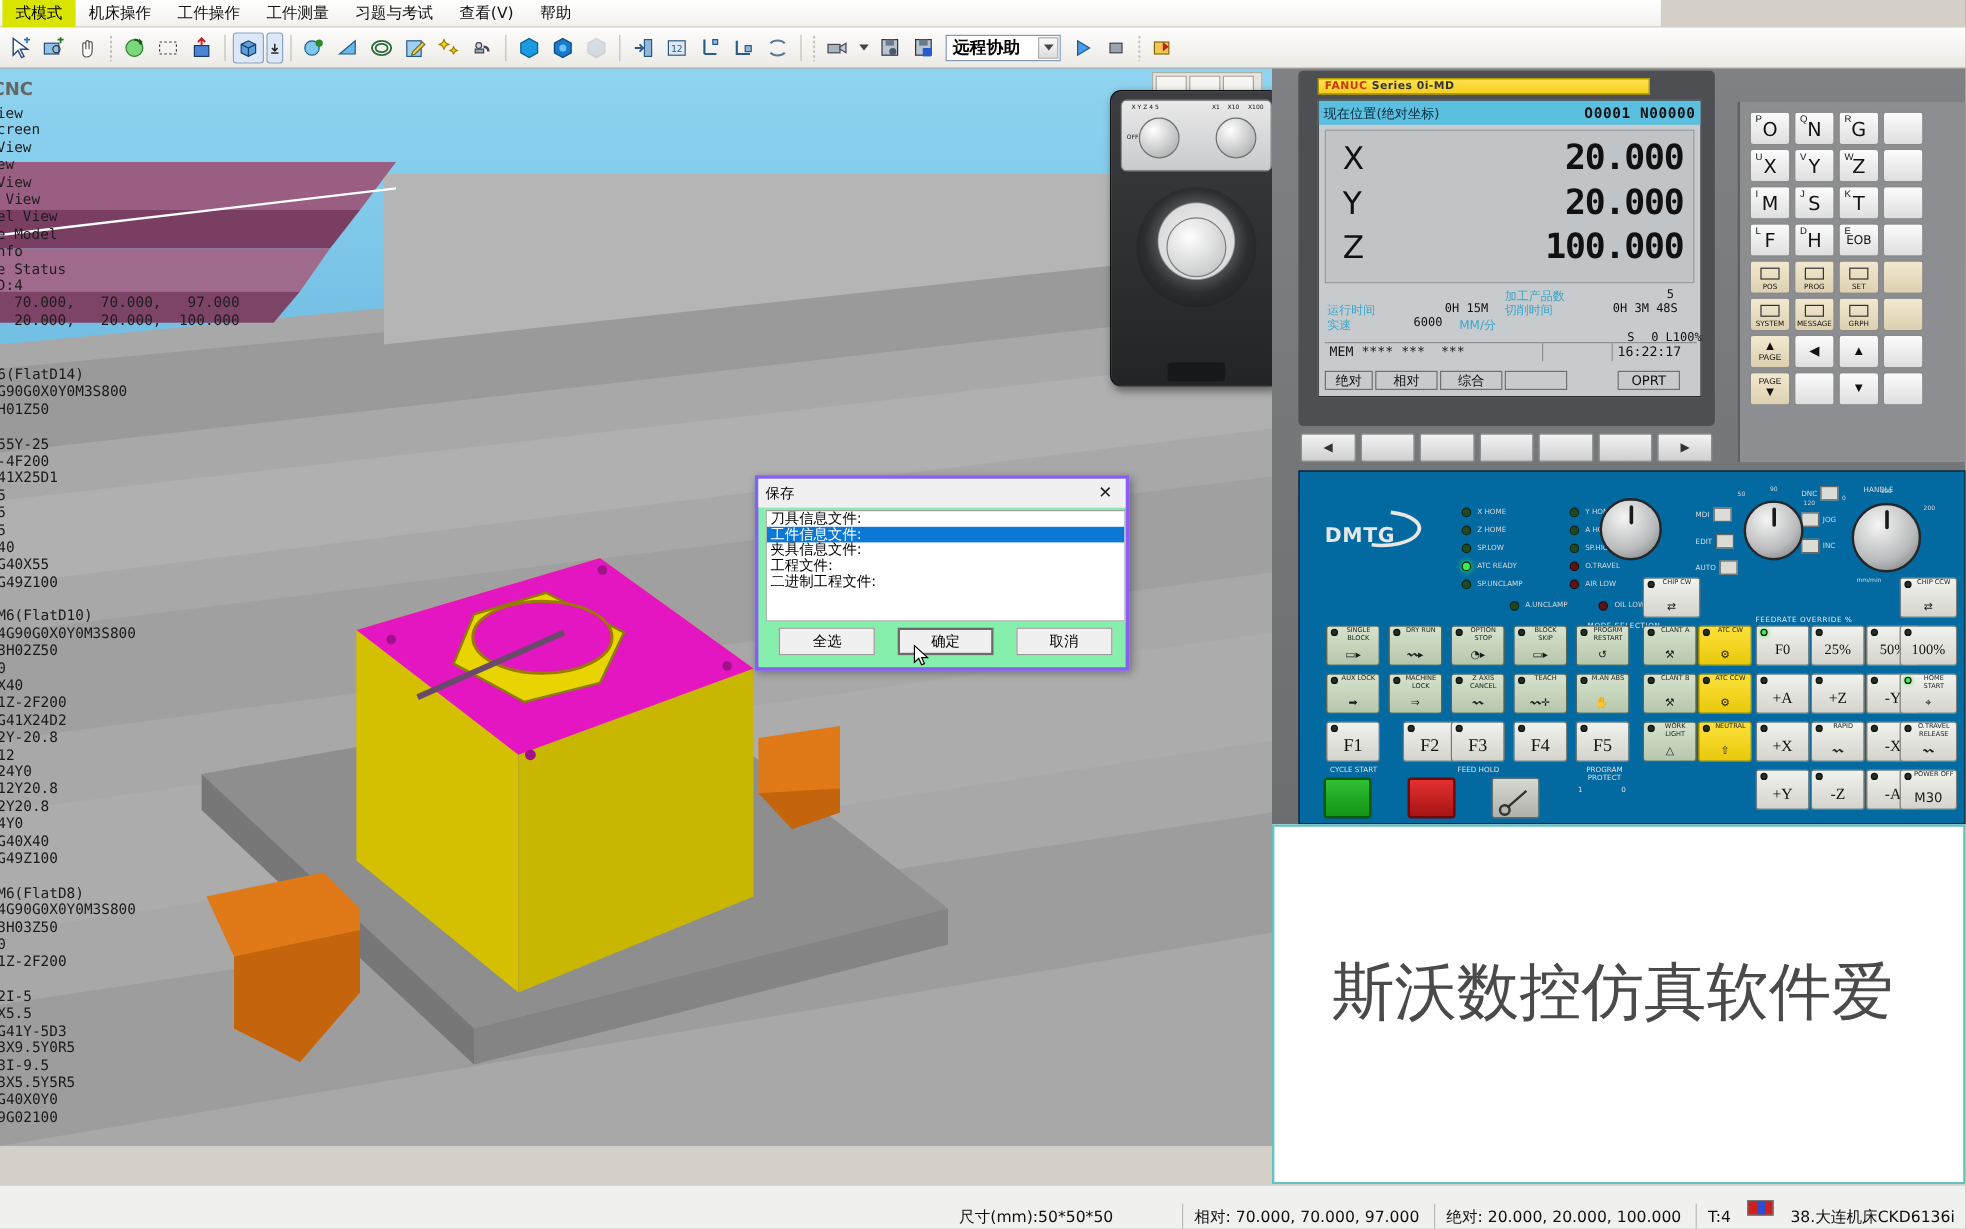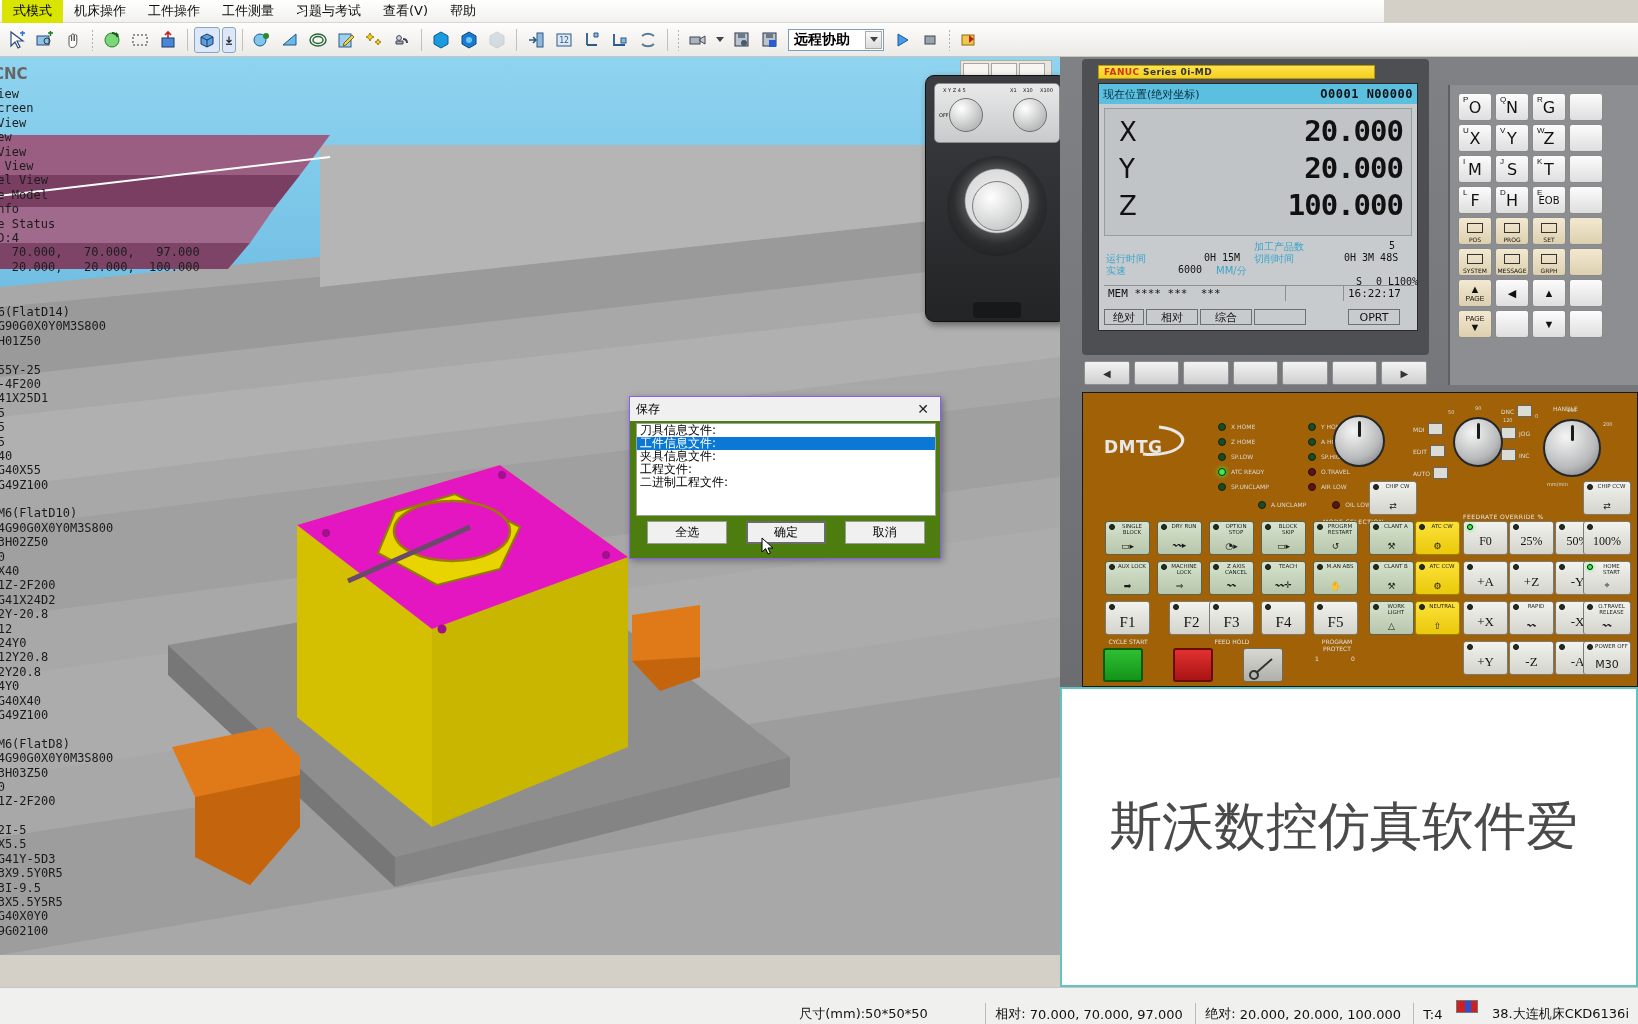--- a/index.html
+++ b/index.html
@@ -68,21 +68,21 @@
   #vp-infolist { position:absolute; left:-46px; top:30px; }
   #vp-infolist div { height:14.4px; line-height:14.4px; font-size:12px;
     font-family:"DejaVu Sans Mono", monospace; color:#1d1d1d; white-space:pre;}
   #vp-gcode { position:absolute; left:-24px; top:248px; }
   #vp-gcode div { height:14.4px; line-height:14.4px; font-size:12px;
     font-family:"DejaVu Sans Mono", monospace; color:#1a1a1a; white-space:pre;}
 
   
   #save-dialog {
     position:absolute; left:629px; top:396px; width:312px; height:163px;
-    background:#4d7c0f; border:1px solid #8b5cf6;
+    background:#86efac; border:3px solid #8b5cf6;
     box-shadow:2px 2px 7px rgba(0,0,0,.35);
     font-family:"DejaVu Sans", sans-serif;
   }
   #dlg-titlebar { height:24px; background:#f0f0f0; display:flex;
     align-items:center; padding-left:6px; position:relative; }
   #dlg-title { font-size:12px; color:#000; }
   #dlg-close { position:absolute; right:0; top:0; width:34px; height:24px;
     display:flex; align-items:center; justify-content:center; font-size:14px;
     color:#222; }
   #dlg-list { position:absolute; left:6px; top:26px; width:300px; height:93px;
@@ -181,21 +181,21 @@
   .mkey.fn { background:linear-gradient(#f3e9d0,#ddd0b0); }
   .mkey.fn .lab { position:absolute; bottom:1px; left:0; right:0; text-align:center;
      font-size:6px; color:#111; font-family:"DejaVu Sans", sans-serif;}
   .mkey .gly { width:16px; height:10px; border:1px solid #333; margin-bottom:6px;}
   .mkey.pg { background:linear-gradient(#f3e9d0,#ddd0b0); flex-direction:column; gap:0;}
   .mkey.pg .lab2 { font-size:7px; color:#111; }
   .arrowglyph { font-size:11px; color:#111; line-height:1; }
 
   
   #op-panel { position:absolute; left:1082px; top:392px; width:556px; height:295px;
-    background:#a16207; border:1px solid #15181a; }
+    background:#0369a1; border:1px solid #15181a; }
   #dmtg-logo { position:absolute; left:18px; top:28px; width:100px; height:48px; }
   #dmtg-logo .txt { position:absolute; left:3px; top:16px; font-size:17px;
     font-weight:bold; color:#e7e7e7; letter-spacing:.5px;
     font-family:"DejaVu Sans", sans-serif;}
   .lamp-col { position:absolute; font-size:6px; color:#d8d8d8;
     font-family:"DejaVu Sans", sans-serif; }
   .lamp { display:flex; align-items:center; height:15px; gap:5px; }
   .lamp .dot { width:8px; height:8px; border-radius:50%; background:#1d4a23;
      border:1px solid #0d2412; }
   .lamp .dot.on { background:#3bf04a; box-shadow:0 0 5px #3bf04a; }

